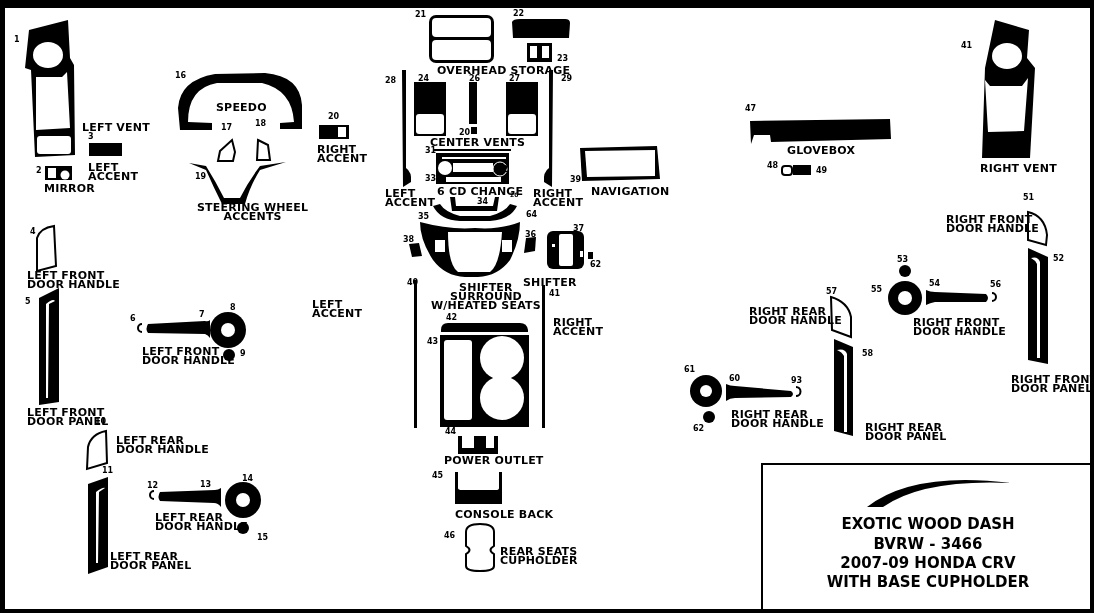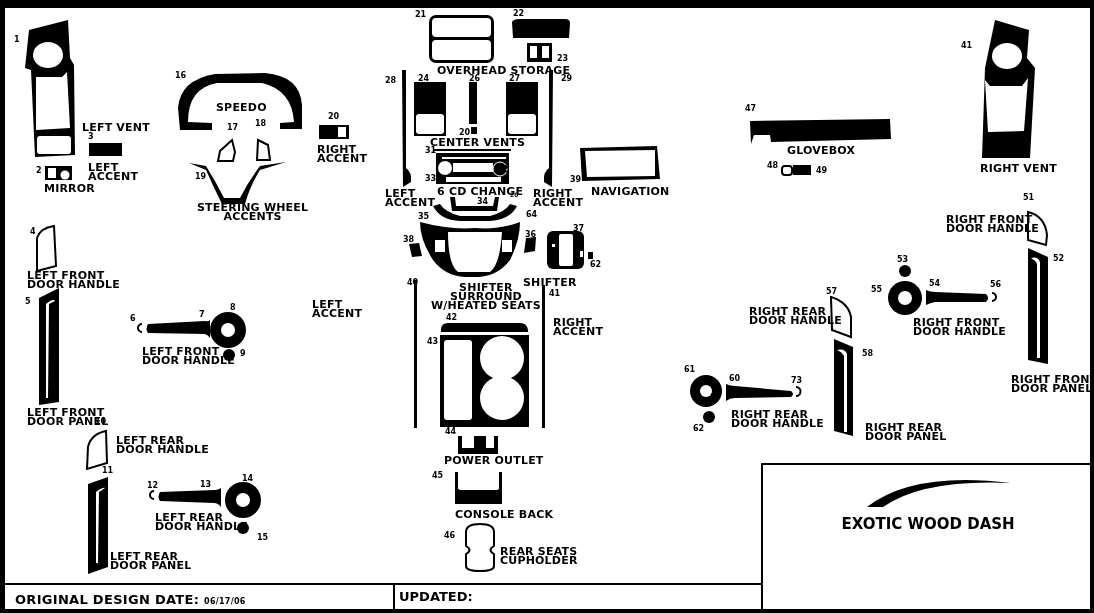--- a/index.html
+++ b/index.html
@@ -228,21 +228,21 @@
   <span class="num" style="left:199px;top:311px">7</span>
   <span class="num" style="left:230px;top:304px">8</span>
   <span class="num" style="left:240px;top:350px">9</span>
   <span class="num" style="left:95px;top:418px">10</span>
   <span class="num" style="left:102px;top:467px">11</span>
   <span class="num" style="left:147px;top:482px">12</span>
   <span class="num" style="left:200px;top:481px">13</span>
   <span class="num" style="left:242px;top:475px">14</span>
   <span class="num" style="left:257px;top:534px">15</span>
   <span class="num" style="left:175px;top:72px">16</span>
-  <span class="num" style="left:227px;top:124px">17</span>
+  <span class="num" style="left:221px;top:124px">17</span>
   <span class="num" style="left:255px;top:120px">18</span>
   <span class="num" style="left:195px;top:173px">19</span>
   <span class="num" style="left:328px;top:113px">20</span>
   <span class="num" style="left:415px;top:11px">21</span>
   <span class="num" style="left:513px;top:10px">22</span>
   <span class="num" style="left:557px;top:55px">23</span>
   <span class="num" style="left:418px;top:75px">24</span>
   <span class="num" style="left:469px;top:75px">26</span>
   <span class="num" style="left:509px;top:75px">27</span>
   <span class="num" style="left:385px;top:77px">28</span>
@@ -269,21 +269,21 @@
   <span class="num" style="left:767px;top:162px">48</span>
   <span class="num" style="left:816px;top:167px">49</span>
   <span class="num" style="left:1023px;top:194px">51</span>
   <span class="num" style="left:1053px;top:255px">52</span>
   <span class="num" style="left:897px;top:256px">53</span>
   <span class="num" style="left:929px;top:280px">54</span>
   <span class="num" style="left:871px;top:286px">55</span>
   <span class="num" style="left:990px;top:281px">56</span>
   <span class="num" style="left:826px;top:288px">57</span>
   <span class="num" style="left:862px;top:350px">58</span>
-  <span class="num" style="left:791px;top:377px">73</span>
+  <span class="num" style="left:791px;top:377px">93</span>
   <span class="num" style="left:729px;top:375px">60</span>
   <span class="num" style="left:684px;top:366px">61</span>
   <span class="num" style="left:693px;top:425px">62</span>
   <span class="num" style="left:590px;top:261px">62</span>
   <span class="num" style="left:526px;top:211px">64</span>
   <span class="num" style="left:510px;top:191px;font-size:6px">20</span>
 
   <span class="lbl" style="left:82px;top:123px">LEFT VENT</span>
   <span class="lbl" style="left:88px;top:163px;white-space:pre">LEFT
 ACCENT</span>
@@ -333,30 +333,23 @@
 DOOR HANDLE</span>
   <span class="lbl" style="left:1011px;top:375px;white-space:pre">RIGHT FRONT
 DOOR PANEL</span>
   <span class="lbl" style="left:749px;top:307px;white-space:pre">RIGHT REAR
 DOOR HANDLE</span>
   <span class="lbl" style="left:731px;top:410px;white-space:pre">RIGHT REAR
 DOOR HANDLE</span>
   <span class="lbl" style="left:865px;top:423px;white-space:pre">RIGHT REAR
 DOOR PANEL</span>
 
-  <div class="footer">
-    <span class="orig">
-      <span>ORIGINAL DESIGN DATE:</span>
-      <span class="date">06/17/06</span>
-    </span>
-    <span class="upd">
-      <span>UPDATED:</span>
-      <span></span>
-    </span>
-  </div>
 
   <div class="titlebox">
     <svg style="position:absolute;left:100px;top:4px" width="150" height="40" viewBox="0 0 150 40">
       <path d="M4 38 Q50 2 148 14 Q60 10 20 38 Z" fill="#000"></path>
     </svg>
     <div class="line" style="top:51px">EXOTIC WOOD DASH</div>
+    <div class="line" style="top:71px">BVRW - 3466</div>
+    <div class="line" style="top:90px">2007-09 HONDA CRV</div>
+    <div class="line" style="top:109px">WITH BASE CUPHOLDER</div>
   </div>
 </div>
 
 </body></html>

